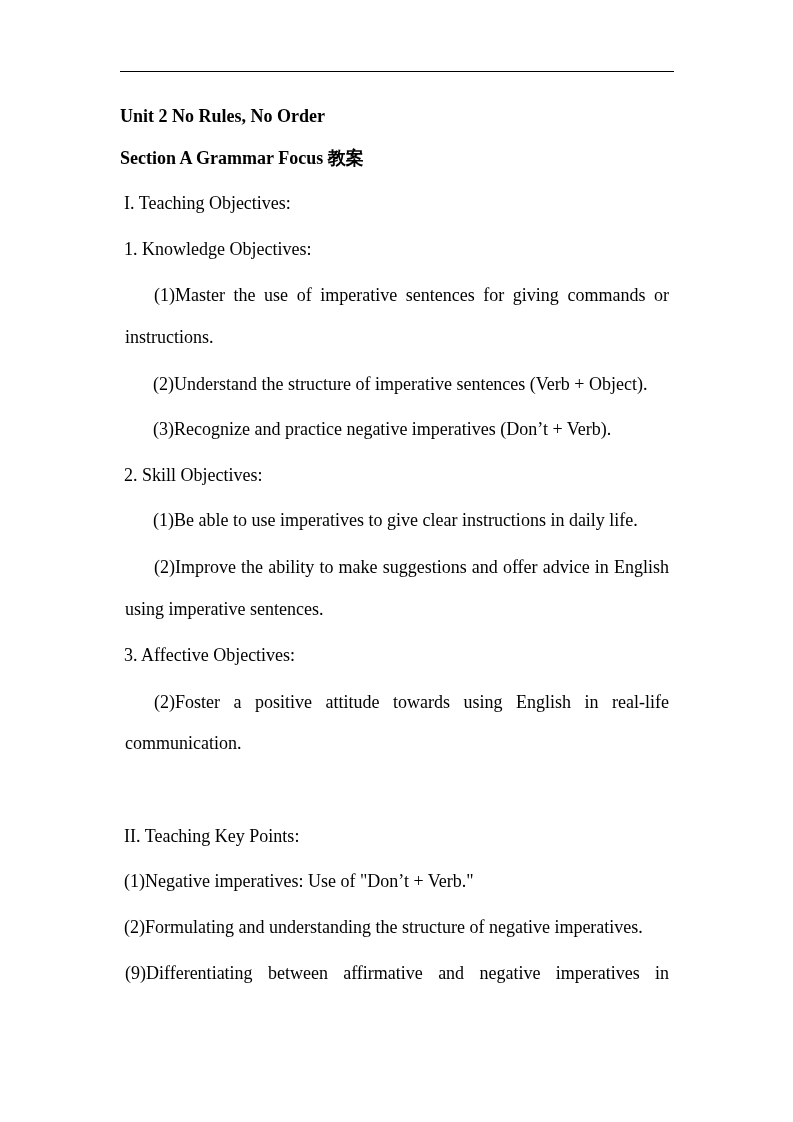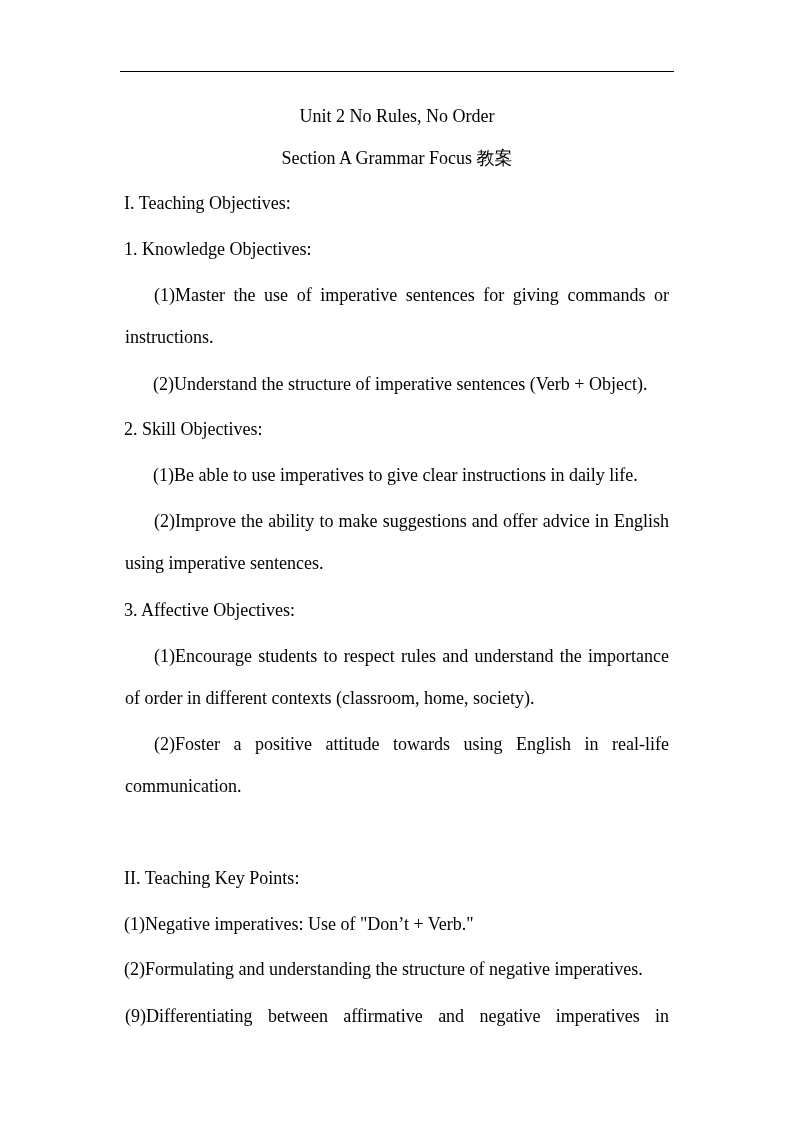--- a/index.html
+++ b/index.html
@@ -25,22 +25,21 @@
     }
     .content {
       position: absolute;
       left: 120px;
       top: 96px;
       width: 554px;
       font-size: 18px;
       line-height: 41.6px;
     }
     .title, .subtitle {
-      text-align: center;
-      font-weight: normal;
+      font-weight: bold;
       margin: 0;
     }
     .line {
       margin: 4px;
       white-space: nowrap;
     }
     .para {
       margin: 5px;
       text-align: justify;
       text-indent: 29px;
@@ -56,27 +55,27 @@
 
 <div class="content">
   <p class="title">Unit 2 No Rules, No Order</p>
   <p class="subtitle">Section A Grammar Focus 教案</p>
 
   <p class="line">I.  Teaching Objectives:</p>
 
   <p class="line">1. Knowledge Objectives:</p>
   <p class="para">(1)Master the use of imperative sentences for giving commands or instructions.</p>
   <p class="line indent">(2)Understand the structure of imperative sentences (Verb + Object).</p>
+  <p class="line indent">(3)Recognize and practice negative imperatives (Don’t + Verb).</p>
 
   <p class="line">2. Skill Objectives:</p>
   <p class="line indent">(1)Be able to use imperatives to give clear instructions in daily life.</p>
   <p class="para">(2)Improve the ability to make suggestions and offer advice in English using imperative sentences.</p>
 
   <p class="line">3. Affective Objectives:</p>
-  <p class="para">(1)Encourage students to respect rules and understand the importance of order in different contexts (classroom, home, society).</p>
   <p class="para">(2)Foster a positive attitude towards using English in real-life communication.</p>
 
   <div class="blank"></div>
 
   <p class="line">II.  Teaching Key Points:</p>
   <p class="line">(1)Negative imperatives: Use of "Don’t + Verb."</p>
   <p class="line">(2)Formulating and understanding the structure of negative imperatives.</p>
   <p class="para noindent" style="text-align-last: justify;">(9)Differentiating between affirmative and negative imperatives in</p>
 </div>
 

